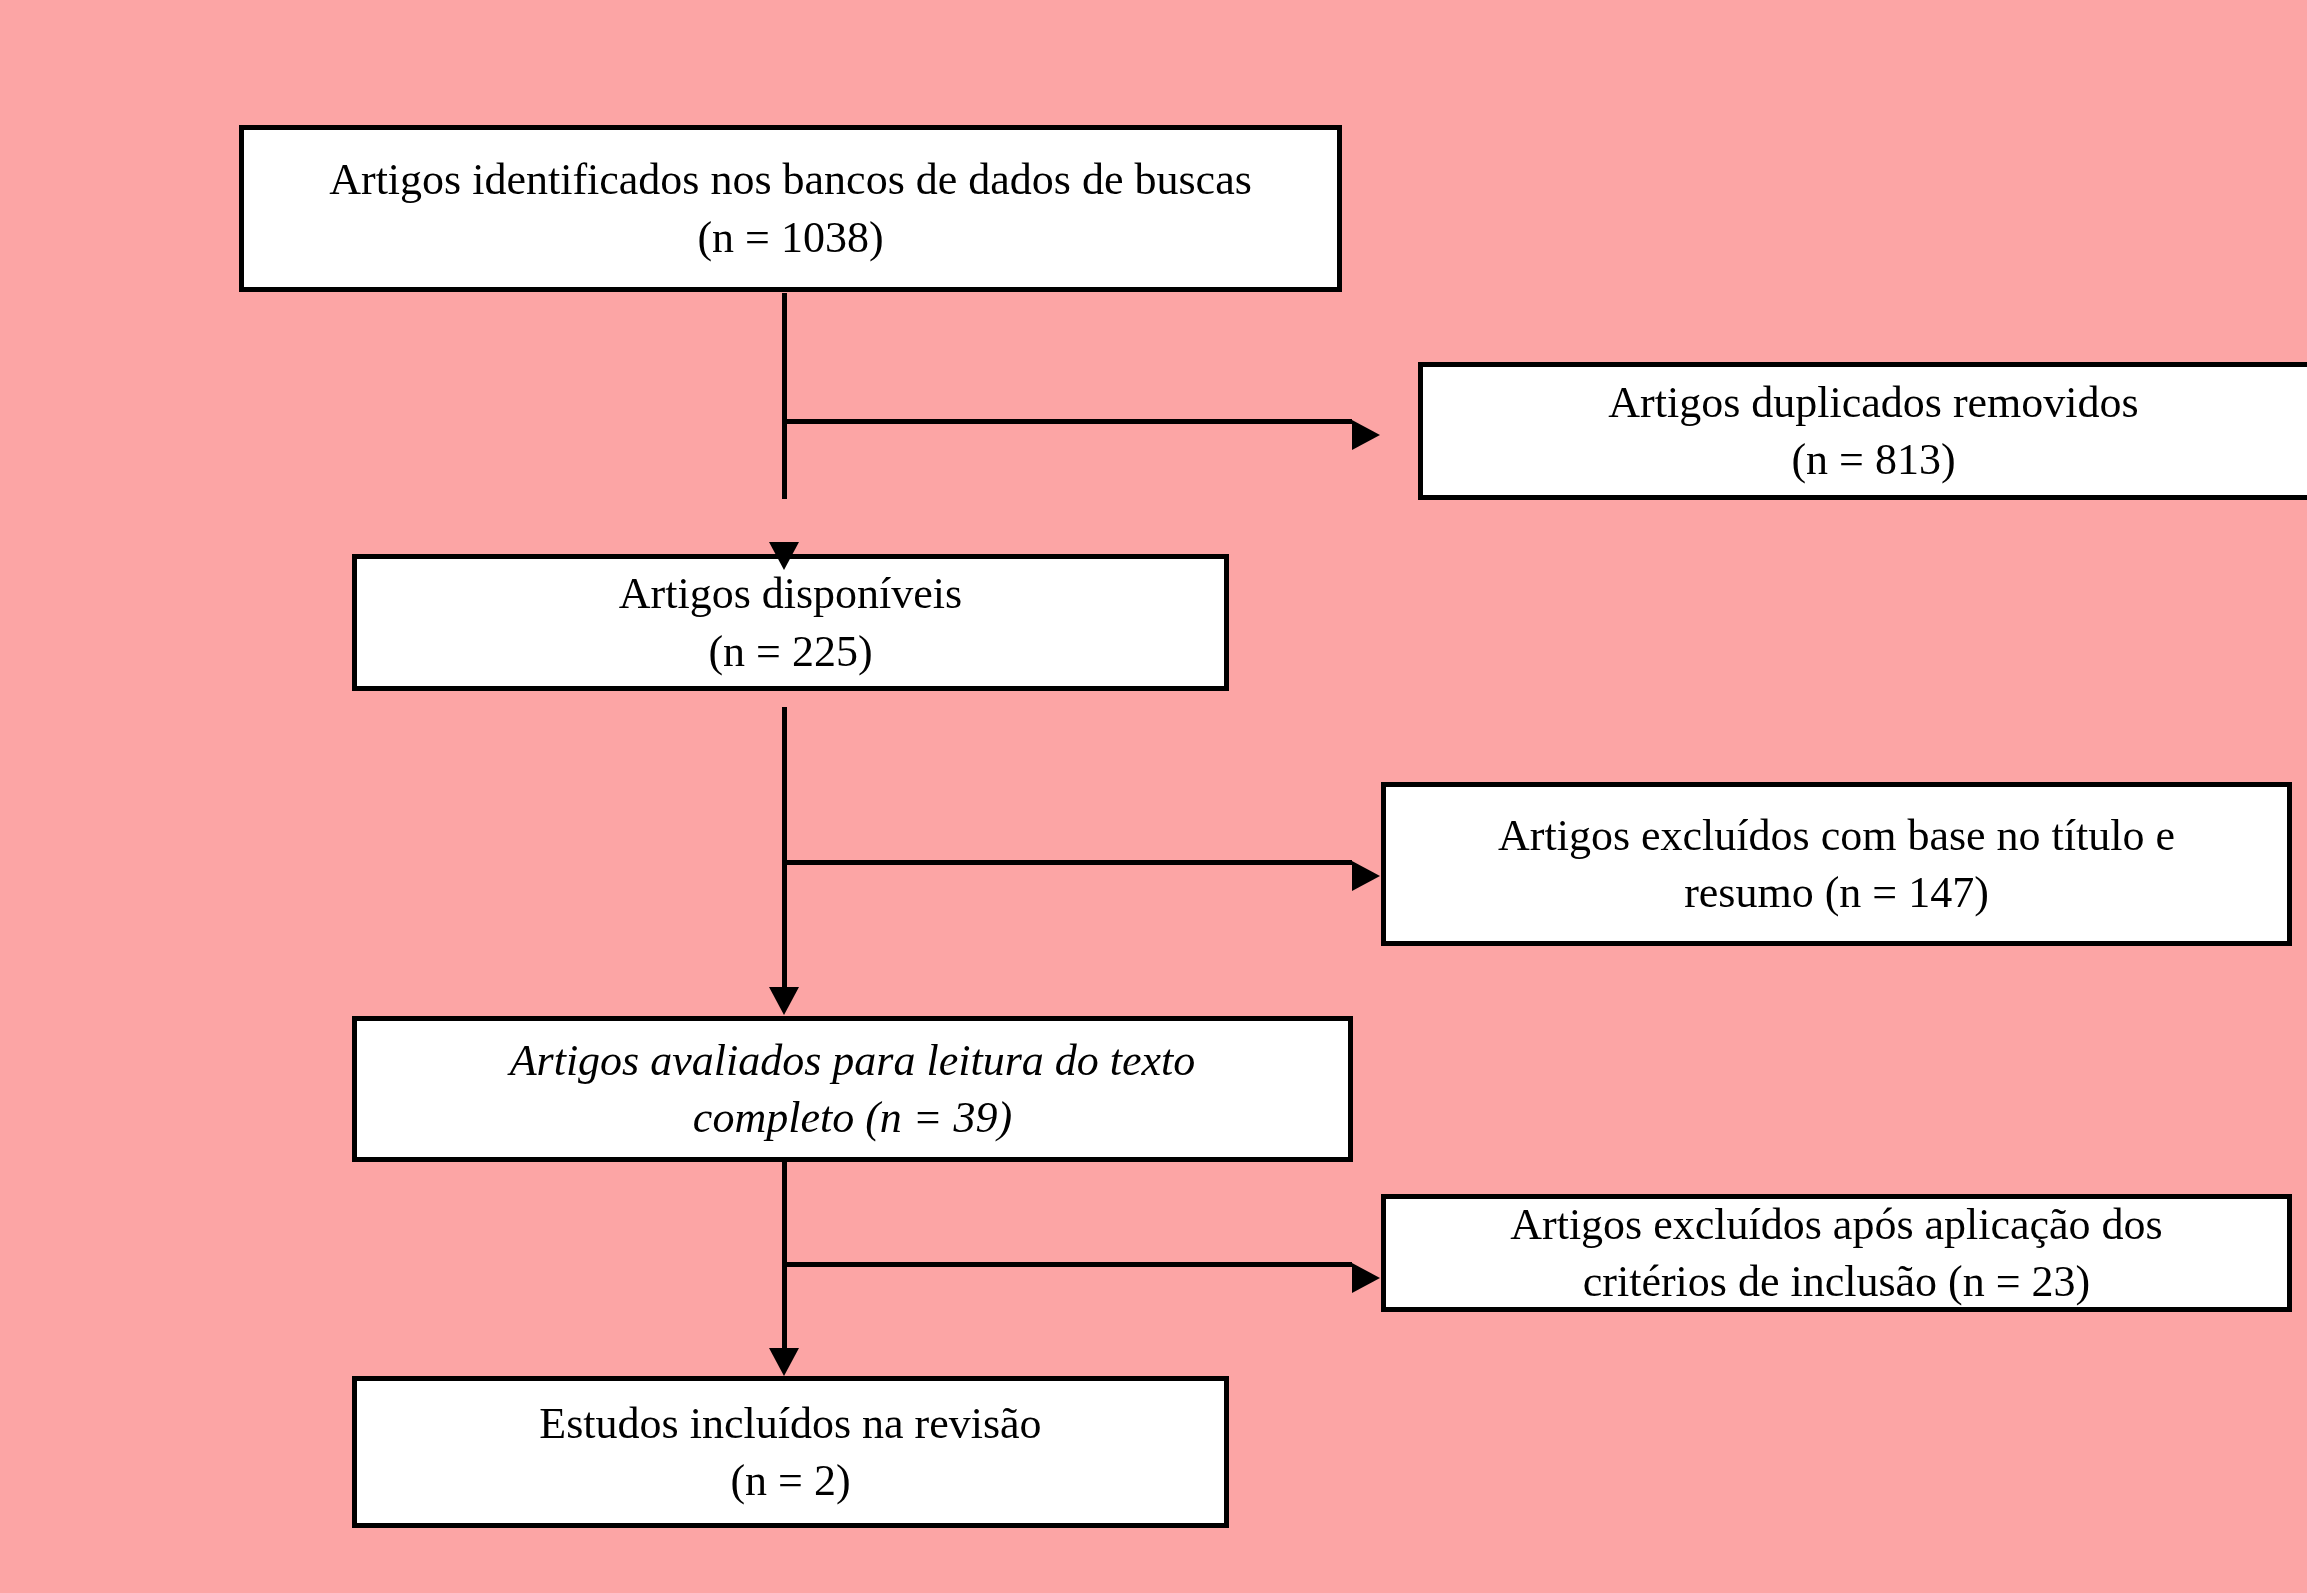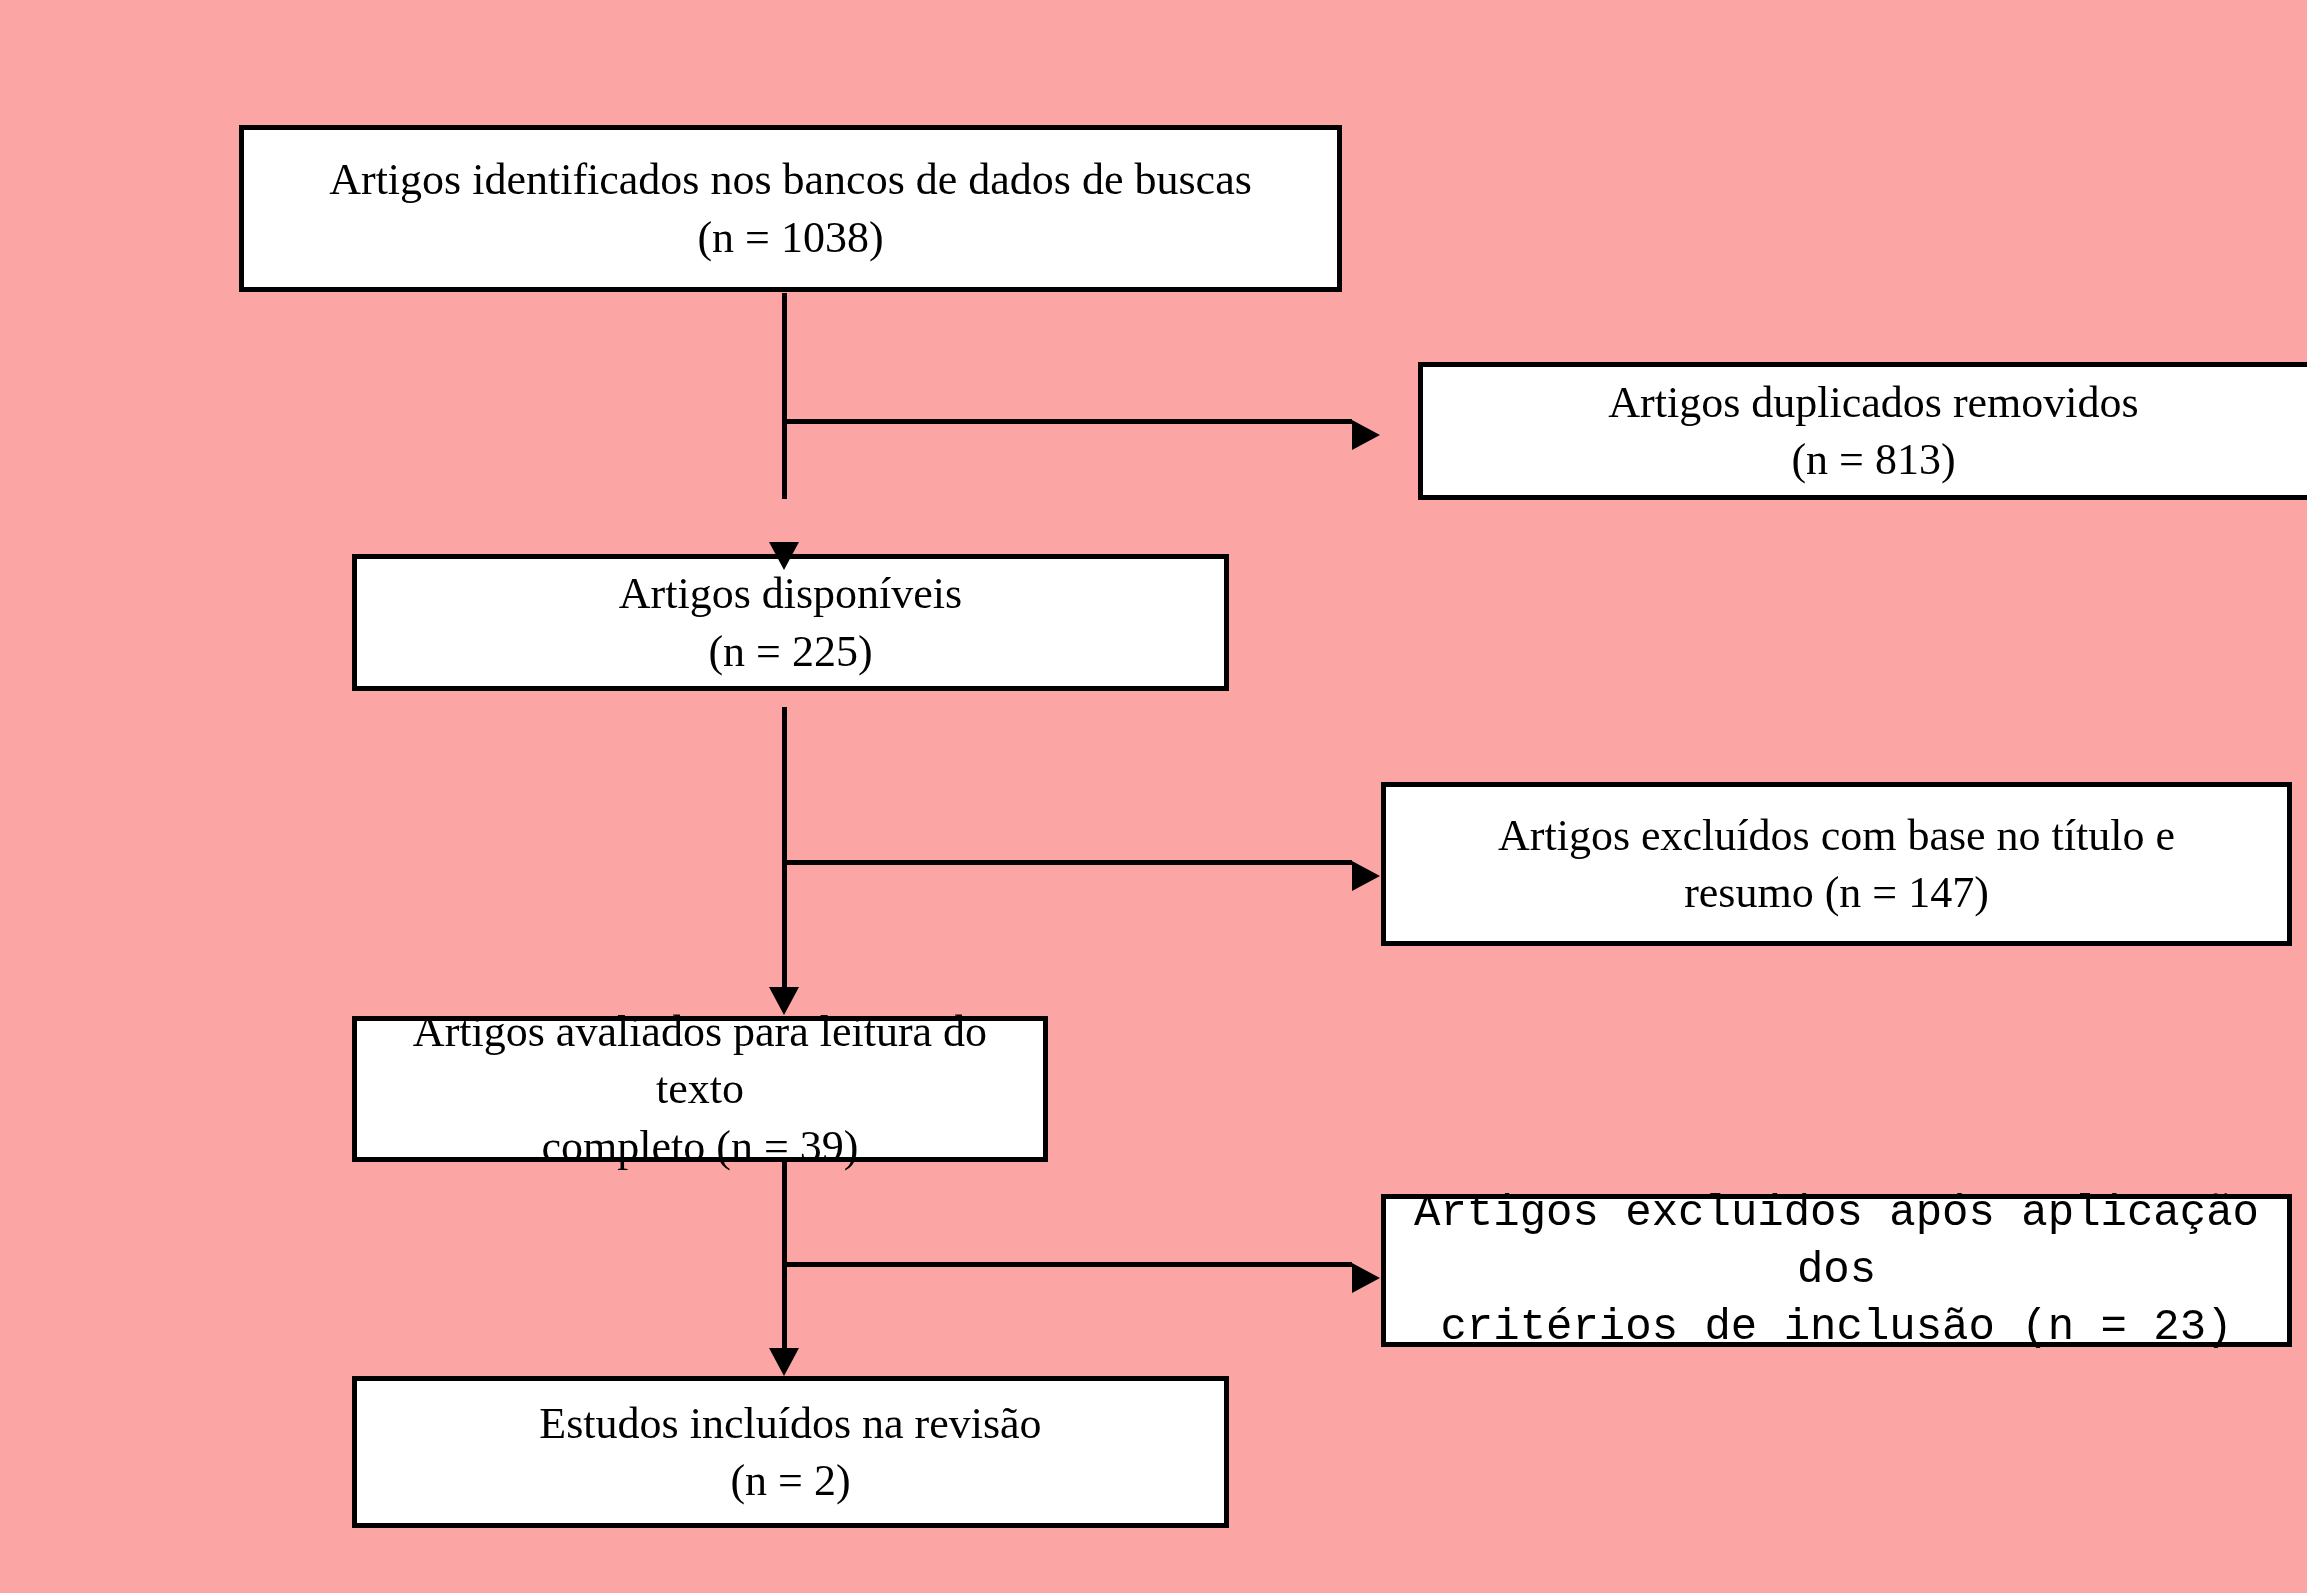--- a/index.html
+++ b/index.html
@@ -34,22 +34,22 @@
   .node .node-text {
     display: block;
     width: 100%;
     white-space: pre-line;
   }
   
   #node-identified   { left: 239px;  top: 125px;  width: 1103px; height: 167px; }
   #node-duplicates   { left: 1381px; top: 362px;  width: 911px; height: 138px; margin-left: 37px; }
   #node-available    { left: 352px;  top: 554px;  width: 877px; height: 137px; }
   #node-excluded-ta  { left: 1381px; top: 782px; width: 911px; height: 164px; }
-  #node-fulltext     { left: 352px;  top: 1016px; width: 696px; height: 146px; }
-  #node-excluded-cri { left: 1381px; top: 1194px; width: 911px; height: 153px; font-family: Liberation Mono, monospace; }
+  #node-fulltext     { left: 352px;  top: 1016px; width: 1001px; height: 146px; font-style: italic; }
+  #node-excluded-cri { left: 1381px; top: 1194px; width: 911px; height: 118px; }
   #node-included     { left: 352px;  top: 1376px; width: 877px; height: 152px; }
 
   
   .vline {
     position: absolute;
     width: 5.3px;
     background: #000000;
     left: 782px;
   }
   .hline {

